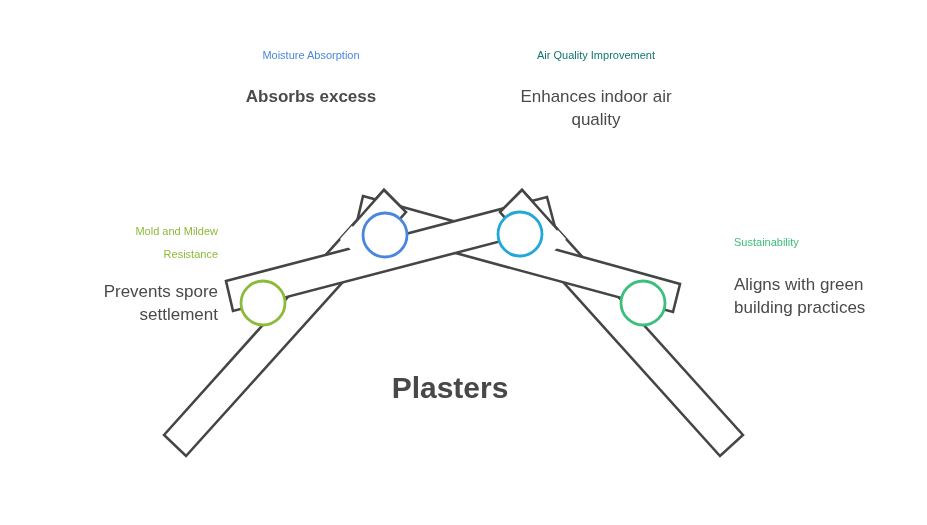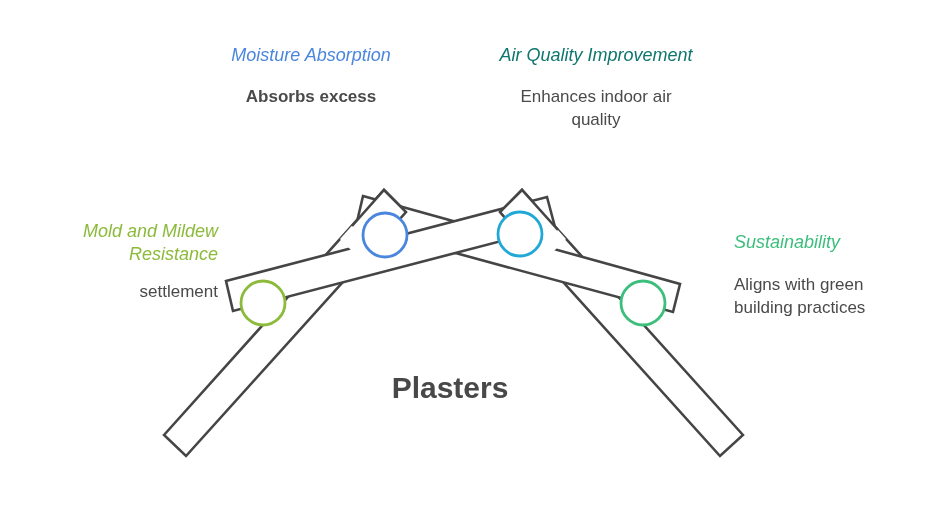--- a/index.html
+++ b/index.html
@@ -1,19 +1,19 @@
 <!DOCTYPE html>
 <html><head>
 <meta charset="utf-8">
 <style>
   html, body { margin: 0; padding: 0; background: #ffffff; }
   body { width: 927px; height: 525px; position: relative; overflow: hidden;
          font-family: "Liberation Sans", "DejaVu Sans", sans-serif; }
   svg.diagram { position: absolute; left: 0; top: 0; }
-  .label { position: absolute; font-size: 18px; line-height: 23px; white-space: nowrap; font-style: italic; }
+  .label { position: absolute; font-size: 11px; line-height: 23px; white-space: nowrap; }
   .desc { position: absolute; font-size: 17px; line-height: 23px; color: #4a4a4a; white-space: nowrap; }
   .center { text-align: center; }
   .right { text-align: right; margin-left: 44px; }
   .left { text-align: left; }
   .title { position: absolute; left: 250px; width: 400px; top: 369px; text-align: center;
            font-size: 30px; line-height: 38px; font-weight: bold; color: #484848; }
   .line { display: block; }
 </style>
 </head>
 <body>
@@ -50,20 +50,21 @@
 <div class="desc center" style="left:486px; width:220px; top:85px;">
   <span class="line">Enhances indoor air</span>
   <span class="line">quality</span>
 </div>
 
 <div class="label right" style="left:0px; width:174px; top:220px; color:#8cba3a;">
   <span class="line">Mold and Mildew</span>
   <span class="line">Resistance</span>
 </div>
 <div class="desc right" style="left:0px; width:174px; top:280px;">
+  <span class="line">Prevents spore</span>
   <span class="line">settlement</span>
 </div>
 
 <div class="label left" style="left:734px; top:231px; color:#3cbe7c;">Sustainability</div>
 <div class="desc left" style="left:734px; top:273px;">
   <span class="line">Aligns with green</span>
   <span class="line">building practices</span>
 </div>
 
 <div class="title">

